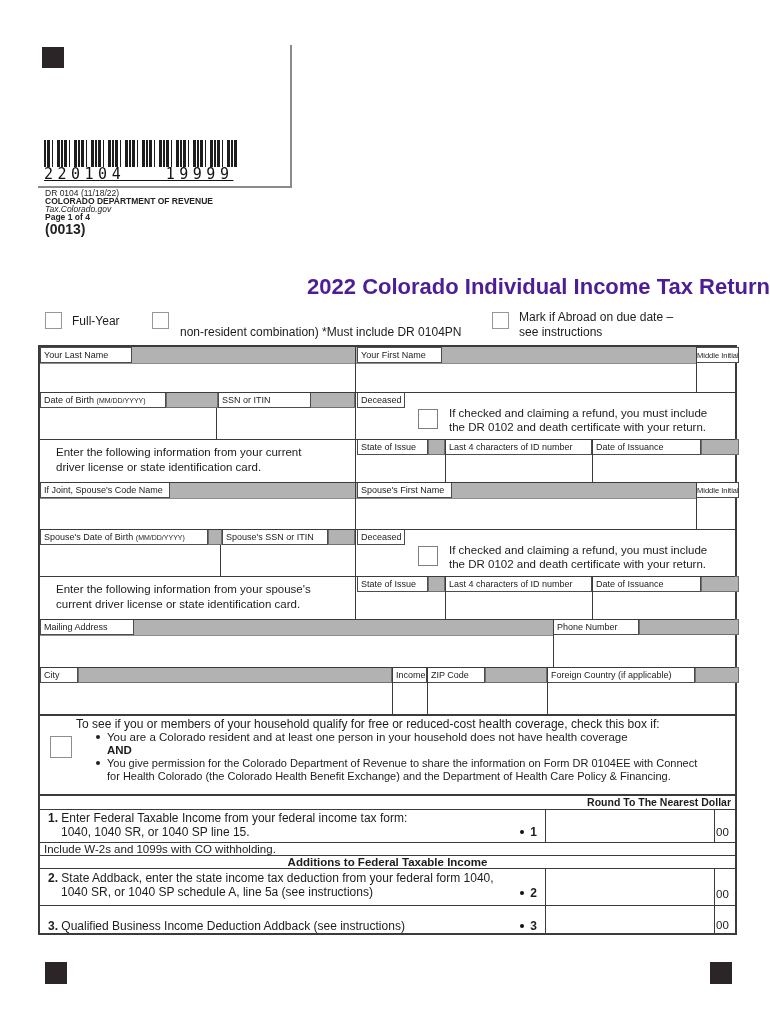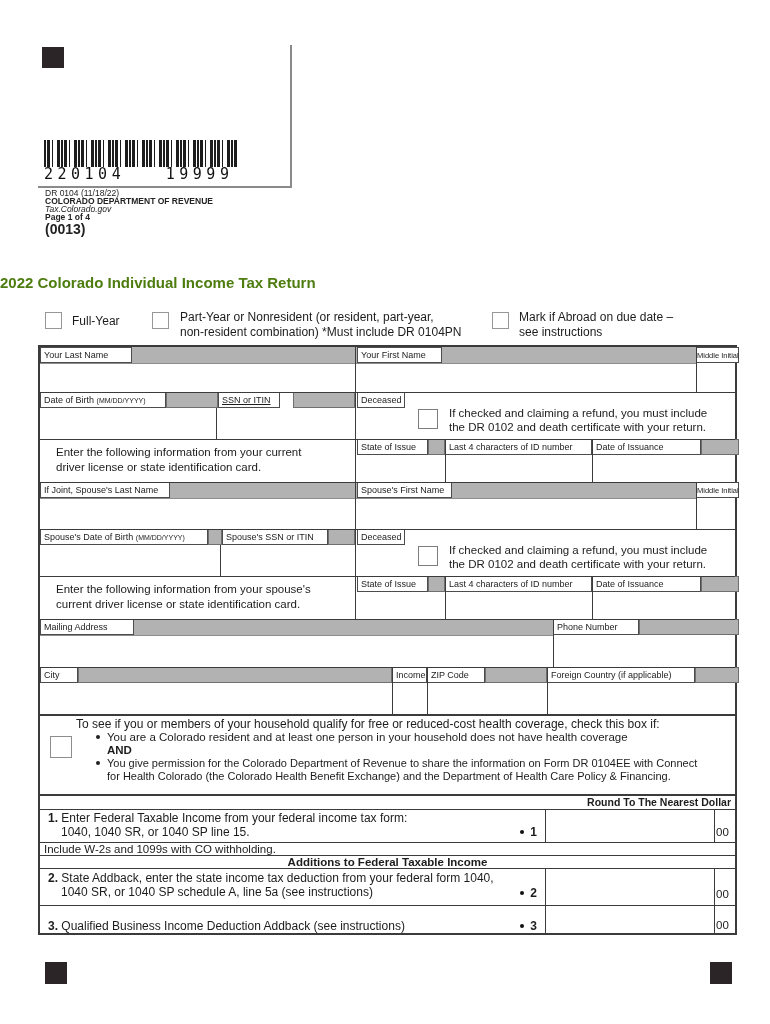--- a/index.html
+++ b/index.html
@@ -27,51 +27,50 @@
   .blt::before{content:"";display:inline-block;width:4px;height:4px;border-radius:50%;
                background:#222;margin-right:7px;vertical-align:2px;}
   .refdot{display:inline-block;width:4px;height:4px;border-radius:50%;background:#111;
           margin-right:6px;vertical-align:2px;}
   #barcode{position:absolute;left:44px;top:140px;width:193px;height:27px;
      background:repeating-linear-gradient(90deg,#1d1d1d 0 2px,#fff 2px 3px,#1d1d1d 3px 6px,
         #fff 6px 8px,#1d1d1d 8px 9px,#fff 9px 13px,#1d1d1d 13px 16px,#fff 16px 17px);}
   #bcnum{position:absolute;left:44px;top:165px;font-family:"DejaVu Sans Mono",monospace;
      font-size:15px;letter-spacing:4.5px;white-space:pre;color:#111;}
   #agency{position:absolute;left:45px;top:189px;font-size:8.5px;line-height:8px;color:#222;}
-  #title{position:absolute;left:0;right:0;top:274px;text-align:left;
-     font-size:15px;font-weight:bold;color:#4d7c0f;}
+  #title{position:absolute;left:0;right:0;top:274px;text-align:right;
+     font-size:22px;font-weight:bold;color:#4c1d95;}
   .cblabel{font-size:12px;line-height:15px;}
 </style>
 </head>
 <body>
 
 <div class="page">
 
   <div class="sq" style="left:42px;top:47px;"></div>
 
   <div class="abs" style="left:38px;top:45px;width:252px;height:141px;border-right:2px solid #8a8a8a;border-bottom:2px solid #8a8a8a;">
     <div id="barcode" style="left:6px;top:95px;"></div>
-    <div id="bcnum" style="left:6px;top:120px;">220104   19999</div>
+    <div id="bcnum" style="left:6px;top:120px;text-decoration:underline;">220104   19999</div>
   </div>
 
   <div id="agency">
     <div>DR 0104 (11/18/22)</div>
     <div class="b">COLORADO DEPARTMENT OF REVENUE</div>
     <div class="it">Tax.Colorado.gov</div>
     <div class="b">Page 1 of 4</div>
     <div class="b" style="font-size:14px;margin-top:4px;">(0013)</div>
   </div>
 
   <div id="title">2022 Colorado Individual Income Tax Return</div>
 
   <div class="cb" style="left:45px;top:312px;width:17px;height:17px;"></div>
   <div class="txt cblabel" style="left:72px;top:314px;">Full-Year</div>
 
   <div class="cb" style="left:152px;top:312px;width:17px;height:17px;"></div>
-  <div class="txt cblabel" style="left:180px;top:310px;">Part-Year or Nonresident (or resident, part-year,</div>
   <div class="txt cblabel" style="left:180px;top:325px;">non-resident combination) *Must include DR 0104PN</div>
 
   <div class="cb" style="left:492px;top:312px;width:17px;height:17px;"></div>
   <div class="txt cblabel" style="left:519px;top:310px;">Mark if Abroad on due date –</div>
   <div class="txt cblabel" style="left:519px;top:325px;">see instructions</div>
 
   <div id="form">
 
     <div class="hl" style="top:45px;"></div>
     <div class="hl" style="top:92px;"></div>
@@ -109,42 +108,42 @@
     <div class="gbar" style="top:0;left:0;width:656px;"></div>
     <div class="lb" style="top:0;left:0;width:92px;">Your Last Name</div>
     <div class="lb" style="top:0;left:317px;width:85px;">Your First Name</div>
     <div class="lb lbs" style="top:0;left:656px;width:43px;">Middle Initial</div>
     <div class="inp" style="left:2px;top:17px;width:310px;height:26px;"></div>
     <div class="inp" style="left:318px;top:17px;width:335px;height:26px;"></div>
     <div class="inp" style="left:658px;top:17px;width:38px;height:26px;"></div>
 
     <div class="lb" style="top:45px;left:0;width:126px;"><span>Date of Birth</span> <span class="small">(MM/DD/YYYY)</span></div>
     <div class="gb" style="top:45px;left:126px;width:52px;"></div>
-    <div class="lb" style="top:45px;left:178px;width:62px;text-decoration:underline;">SSN or ITIN</div>
+    <div class="lb" style="top:45px;left:178px;width:93px;">SSN or ITIN</div>
     <div class="gb" style="top:45px;left:253px;width:62px;"></div>
     <div class="lb" style="top:45px;left:317px;width:48px;">Deceased</div>
     <div class="inp" style="left:2px;top:62px;width:172px;height:28px;"></div>
     <div class="inp" style="left:178px;top:62px;width:135px;height:28px;"></div>
     <div class="cb" style="left:378px;top:62px;width:20px;height:20px;border-color:#7d7d7d;"></div>
     <div class="txt" style="left:409px;top:60px;font-size:11.5px;">If checked and claiming a refund, you must include</div>
     <div class="txt" style="left:409px;top:74px;font-size:11.5px;">the DR 0102 and death certificate with your return.</div>
 
     <div class="txt" style="left:16px;top:99px;font-size:11.5px;">Enter the following information from your current</div>
     <div class="txt" style="left:16px;top:114px;font-size:11.5px;">driver license or state identification card.</div>
     <div class="lb" style="top:92px;left:317px;width:71px;">State of Issue</div>
     <div class="gb" style="top:92px;left:388px;width:17px;"></div>
     <div class="lb" style="top:92px;left:405px;width:147px;">Last 4 characters of ID number</div>
     <div class="lb" style="top:92px;left:552px;width:109px;">Date of Issuance</div>
     <div class="gb" style="top:92px;left:661px;width:38px;"></div>
     <div class="inp" style="left:317px;top:109px;width:86px;height:24px;"></div>
     <div class="inp" style="left:407px;top:109px;width:143px;height:24px;"></div>
     <div class="inp" style="left:554px;top:109px;width:143px;height:24px;"></div>
 
     <div class="gbar" style="top:135px;left:0;width:656px;"></div>
-    <div class="lb" style="top:135px;left:0;width:130px;">If Joint, Spouse's Last Name</div>
+    <div class="lb" style="top:135px;left:0;width:130px;">If Joint, Spouse's Code Name</div>
     <div class="lb" style="top:135px;left:317px;width:95px;">Spouse's First Name</div>
     <div class="lb lbs" style="top:135px;left:656px;width:43px;">Middle Initial</div>
     <div class="inp" style="left:2px;top:152px;width:310px;height:26px;"></div>
     <div class="inp" style="left:318px;top:152px;width:335px;height:26px;"></div>
     <div class="inp" style="left:658px;top:152px;width:38px;height:26px;"></div>
 
     <div class="lb" style="top:182px;left:0;width:168px;"><span>Spouse's Date of Birth</span> <span class="small">(MM/DD/YYYY)</span></div>
     <div class="gb" style="top:182px;left:168px;width:14px;"></div>
     <div class="lb" style="top:182px;left:182px;width:106px;">Spouse's SSN or ITIN</div>
     <div class="gb" style="top:182px;left:288px;width:27px;"></div>

